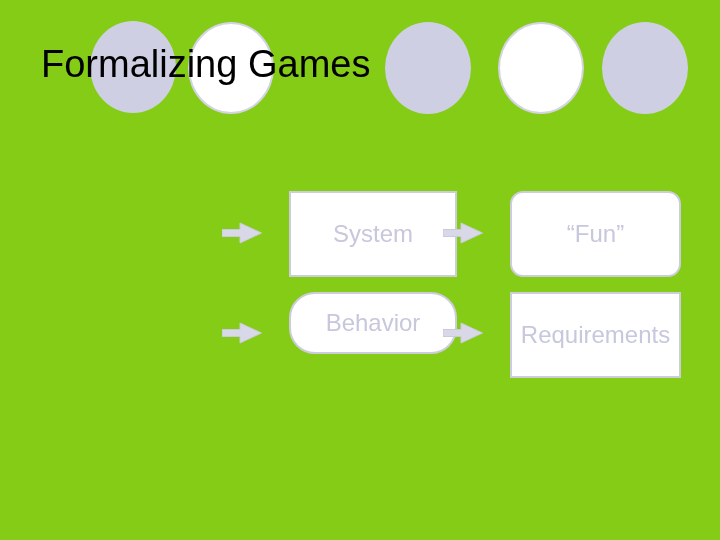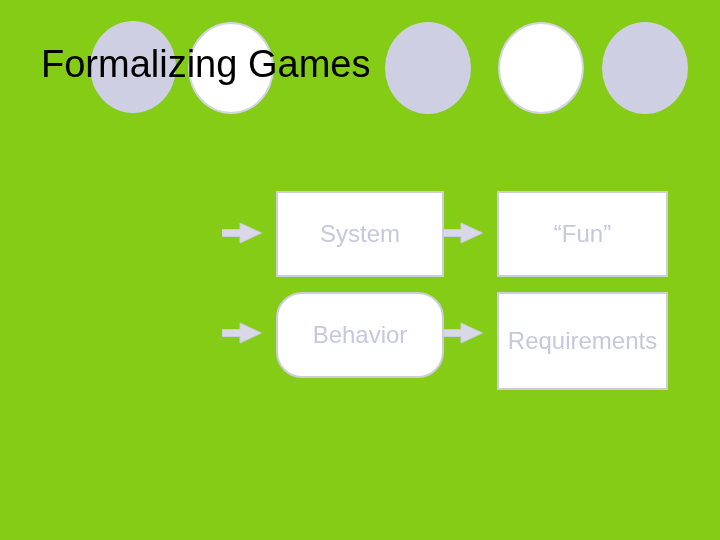--- a/index.html
+++ b/index.html
@@ -33,37 +33,37 @@
   
   .title{
     position:absolute;left:41px;top:44px;z-index:2;
     font-size:38px;line-height:1.1;color:#000;
     letter-spacing:0px;white-space:nowrap;
   }
   
   .dbox{
     position:absolute;box-sizing:border-box;z-index:2;
     display:flex;align-items:center;justify-content:center;
-    font-size:24px;white-space:nowrap;
+    font-size:24px;white-space:nowrap;margin-left:13px;
   }
   .mechanics{
     left:53px;top:192px;width:170px;height:186px;
     background:var(--mech-fill);
     border:3px solid var(--mech-border);
     color:var(--mech-text);
   }
   .lightbox{
     background:#ffffff;
     border:2px solid var(--box-border);
     color:var(--box-text);
   }
   .b-system{left:276px;top:191px;width:168px;height:86px;}
-  .b-fun{left:497px;top:191px;width:171px;height:86px;}
-  .b-behavior{left:276px;top:292px;width:168px;height:86px;border-radius:26px;}
-  .b-requirements{left:497px;top:292px;width:171px;height:98px;text-align:center;}
+  .b-fun{left:497px;top:191px;width:171px;height:86px;border-radius:13px;}
+  .b-behavior{left:276px;top:292px;width:168px;height:62px;border-radius:26px;}
+  .b-requirements{left:497px;top:292px;width:171px;height:86px;text-align:center;}
   
   .arrow{position:absolute;z-index:2;}
   .a1{left:222px;top:220px;}
   .a2{left:443px;top:220px;}
   .a3{left:222px;top:320px;}
   .a4{left:443px;top:320px;}
 </style>
 </head>
 <body>
 

